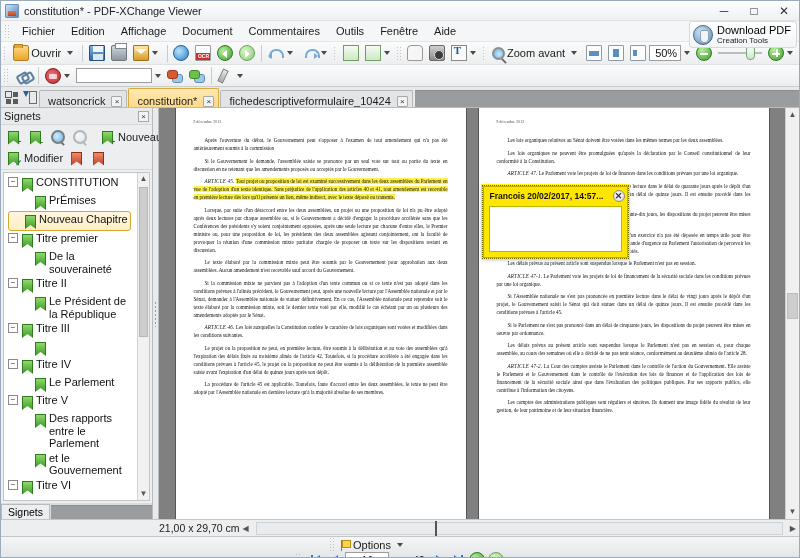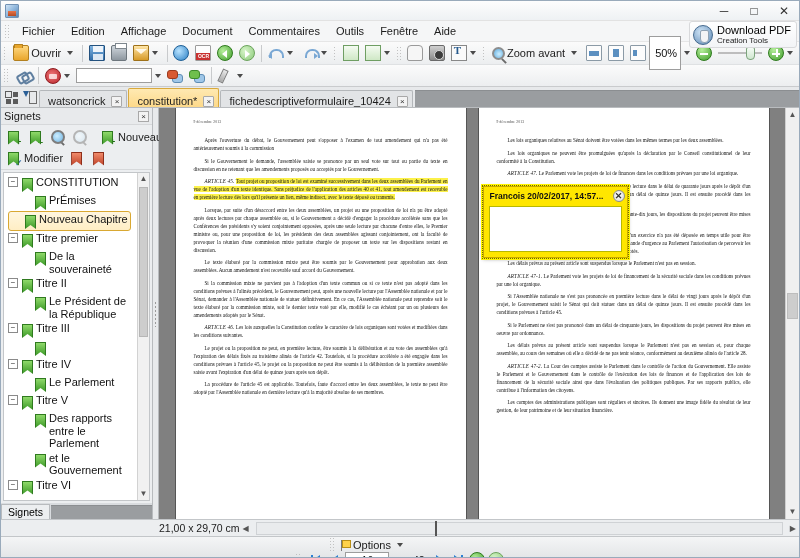--- a/index.html
+++ b/index.html
@@ -43,21 +43,21 @@
              border-bottom:1px solid #dfe1e3; }
   .tb2 { height:22px; border-bottom:1px solid #c9cbcd; }
   .tsep { width:1px; height:17px; background:#c8cacc; margin:0 3px; }
   .tbtn { display:flex; align-items:center; height:19px; padding:0 2px;
           border:1px solid transparent; border-radius:2px; }
   .tlabel { font-size:11px; color:#202020; margin:0 3px 0 2px; white-space:nowrap;}
   .caret { width:0;height:0;border-left:3px solid transparent;border-right:3px solid transparent;
            border-top:4px solid #4a4a4a; margin:0 3px; }
   .tinput { width:76px; height:15px; background:#fff; border:1px solid #9d9d9d;
             font-size:10px; }
-  .zoominput { width:47px; height:34px; background:#fff; border:1px solid #9d9d9d;
+  .zoominput { width:47px; height:16px; background:#fff; border:1px solid #9d9d9d;
                font-size:11px; display:flex; align-items:center; padding-left:5px;
                color:#111; }
   .slider { width:72px; height:16px; display:flex; align-items:center; position:relative;
             margin:0 3px; }
   .slider .track { height:2px; background:#bdbdbd; width:100%; }
   .slider .knob { position:absolute; left:28px; width:9px; height:13px;
             background:linear-gradient(#f4fbf4,#cfe6cf); border:1px solid #7ba37b;
             border-radius:2px 2px 4px 4px; }
 
   
@@ -273,20 +273,21 @@
      border:1px solid #8fa2b4;border-radius:2px 2px 4px 4px;}
   .dl-text{font-size:8px;line-height:9px;color:#1b1b1b;}
 </style>
 </head>
 <body>
 
 <div id="app">
 
   <div class="titlebar">
     <div class="app-icon"></div>
+    <div class="title">constitution* - PDF-XChange Viewer</div>
     <div class="winbtns">
       <div class="winbtn">─</div>
       <div class="winbtn">□</div>
       <div class="winbtn close">✕</div>
     </div>
   </div>
 
   <div class="dl-banner">
     <div class="dl-icon"></div>
     <div>

